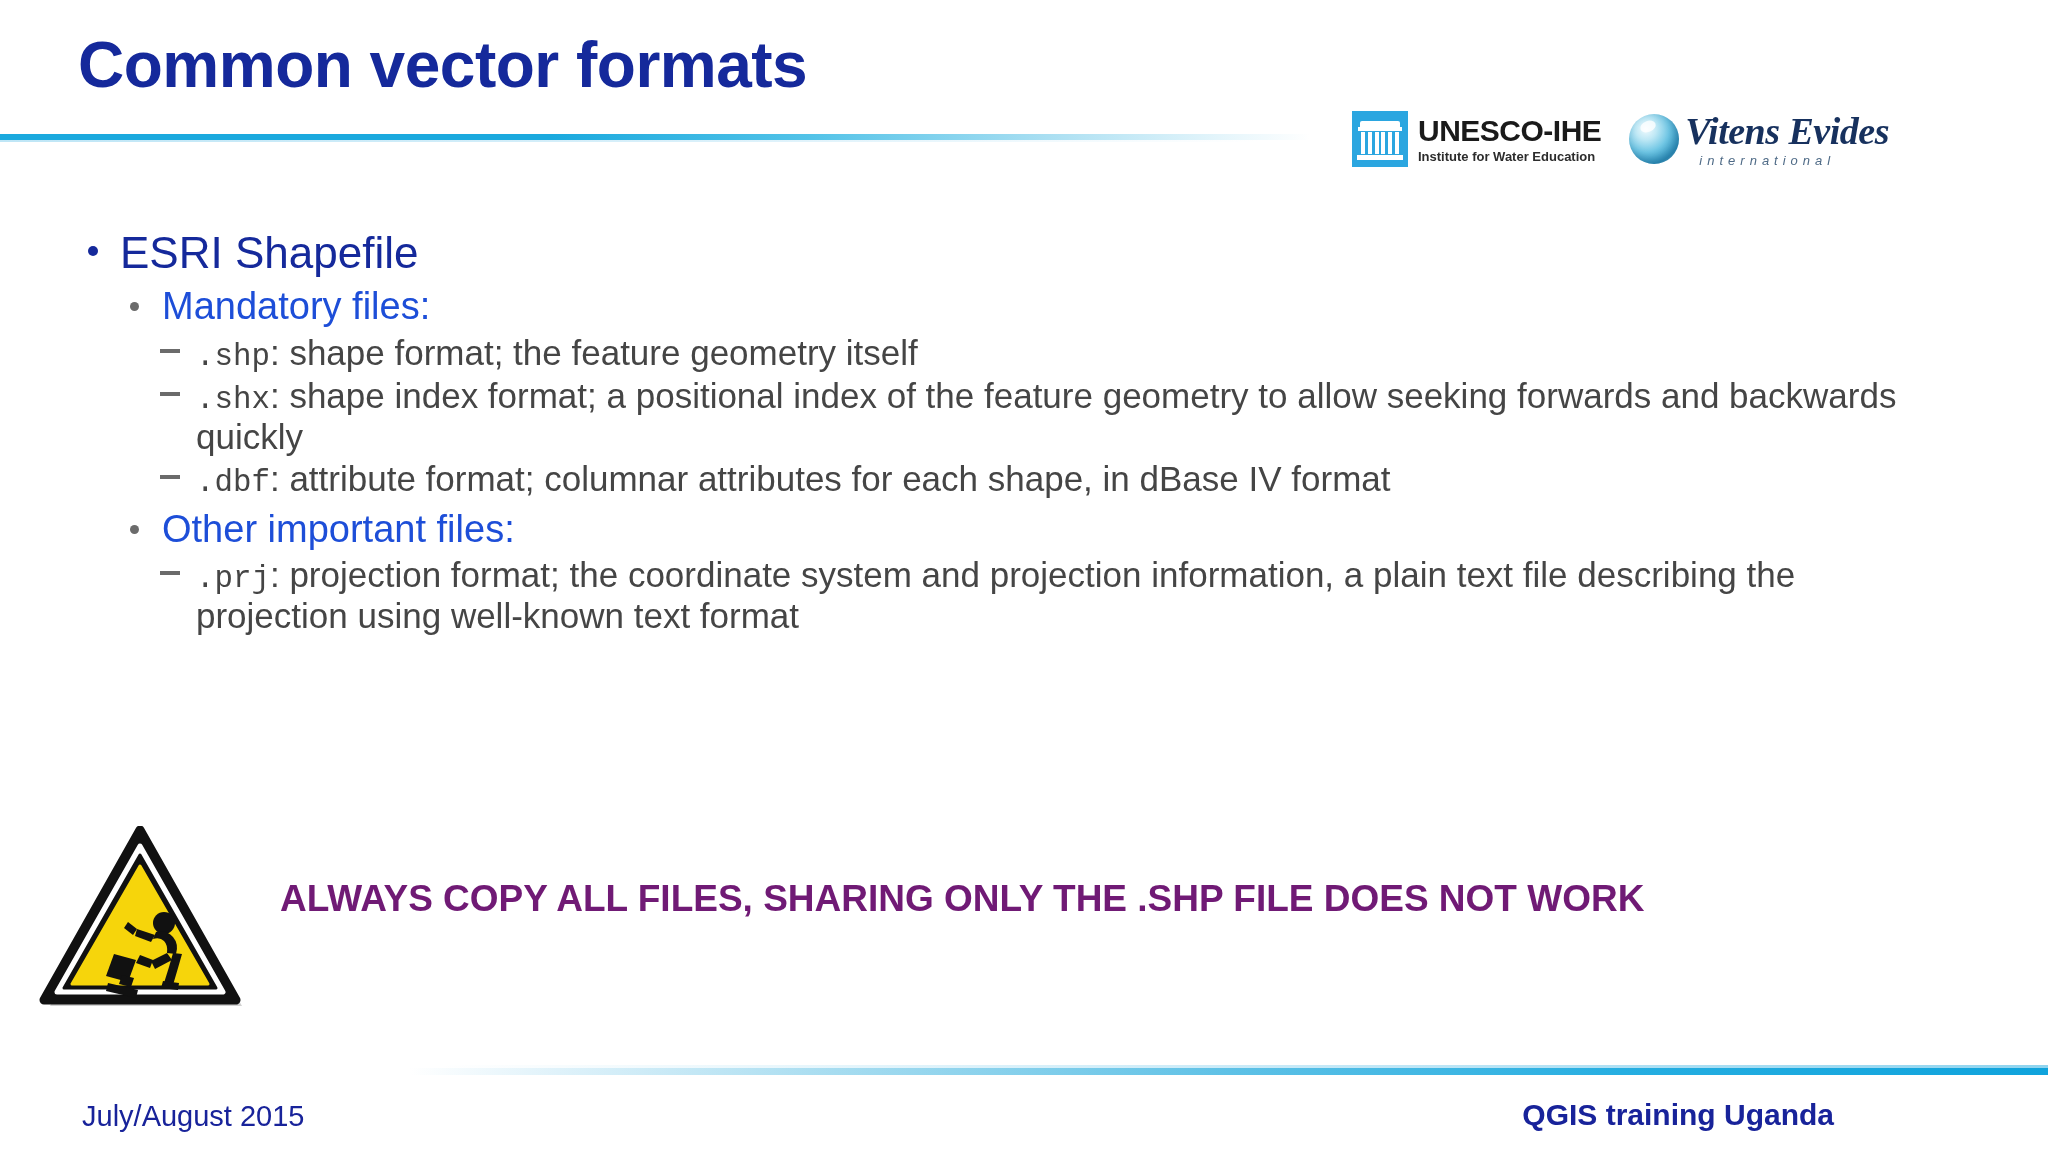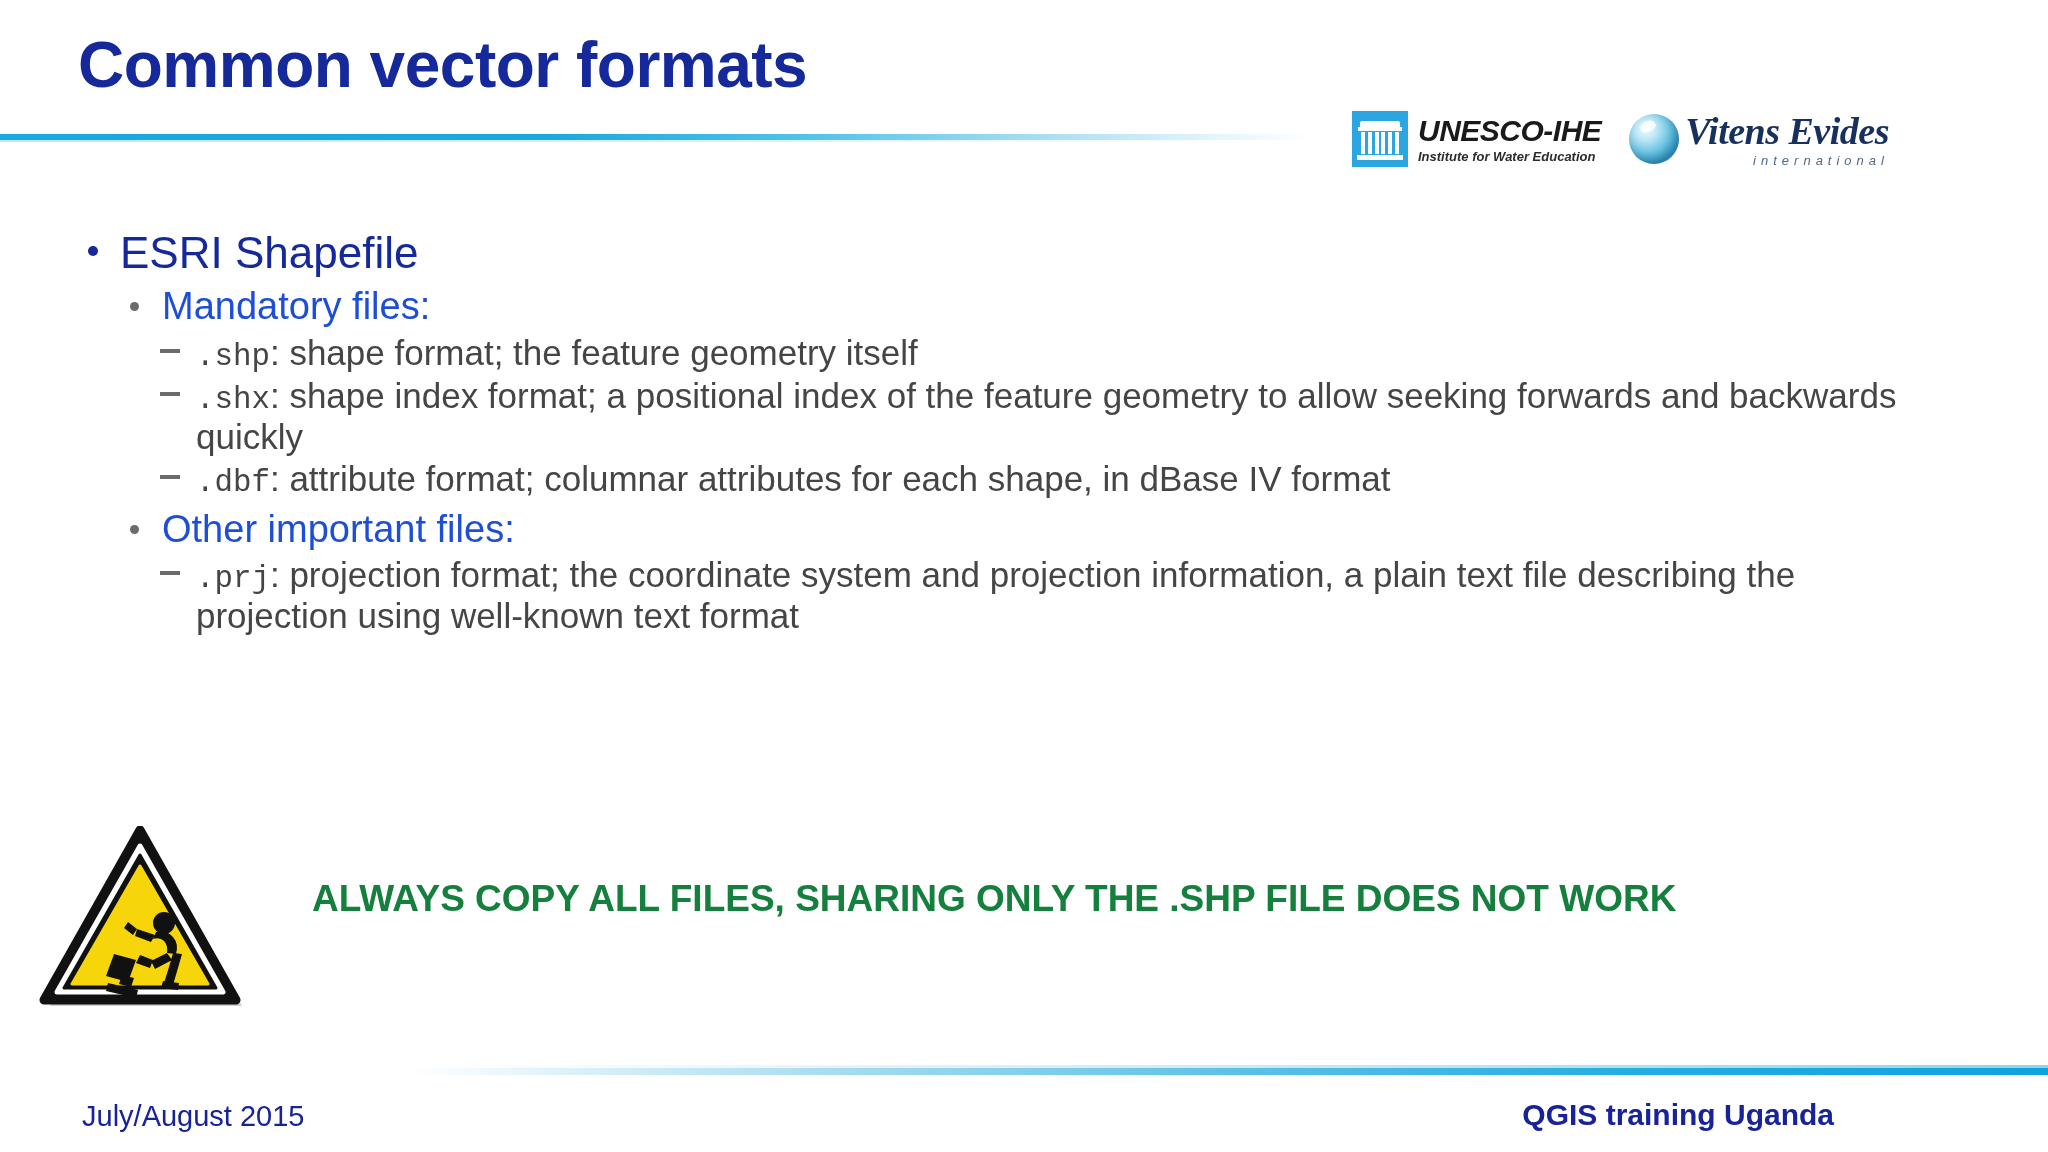--- a/index.html
+++ b/index.html
@@ -68,21 +68,20 @@
     display: flex;
     align-items: center;
     gap: 28px;
   }
 
   
   .unesco-logo {
     display: flex;
     align-items: center;
     gap: 10px;
-    font-style: italic;
   }
   .unesco-mark {
     width: 56px;
     height: 56px;
     background: #2ba6e0;
     position: relative;
     flex: none;
   }
   .unesco-mark .roof {
     position: absolute;
@@ -174,21 +173,20 @@
     letter-spacing: -0.5px;
     white-space: nowrap;
   }
   .vitens-sub {
     font-size: 13px;
     color: #4e6a86;
     letter-spacing: 5px;
     margin-top: 4px;
     margin-left: 14px;
     white-space: nowrap;
-    text-align: right;
   }
 
   
   #body {
     position: absolute;
     left: 78px;
     top: 228px;
     width: 1820px;
   }
 
@@ -266,26 +264,25 @@
   #warning-sign {
     width: 212px;
     height: 192px;
     flex: none;
     position: relative;
   }
   #warning-sign svg { display: block; }
 
   #warning-text {
     margin-top: 52px;
-    color: #15803d;
+    color: #701a75;
     font-size: 37px;
     font-weight: bold;
     line-height: 1.16;
     max-width: 1630px;
-    margin-left: 32px;
   }
 
   
   #footer-rule {
     position: absolute;
     left: 410px;
     top: 1068px;
     width: 1638px;
     height: 7px;
     background: linear-gradient(to right,

